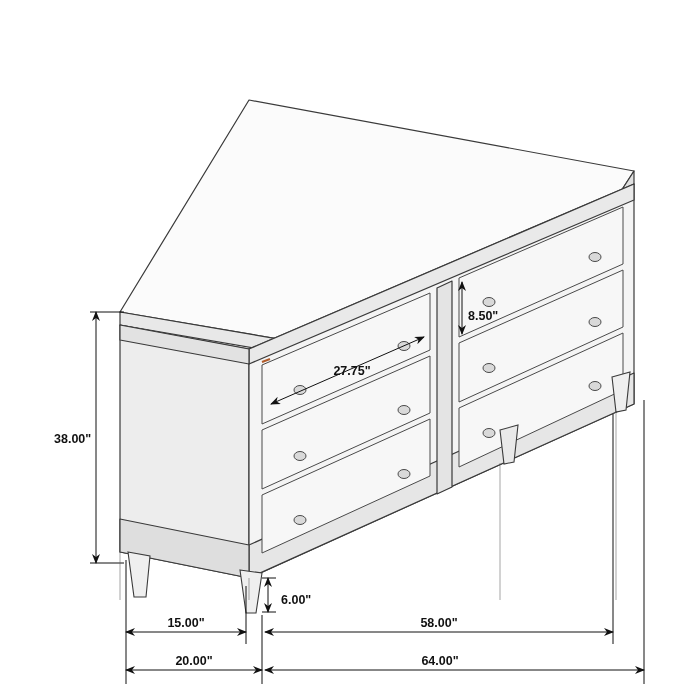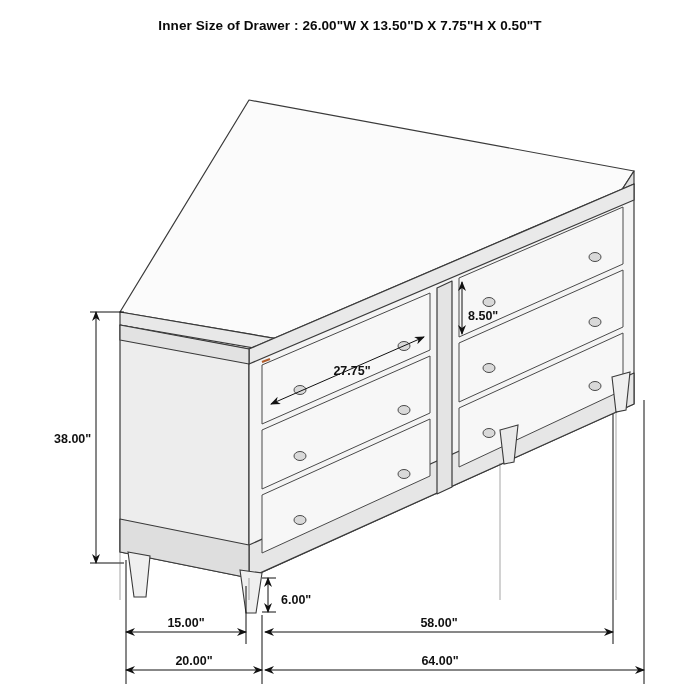--- a/index.html
+++ b/index.html
@@ -41,21 +41,20 @@
     font-size: 12.5px;
     font-weight: bold;
     fill: #111111;
   }
 </style>
 </head>
 <body>
 
 <div id="stage">
 
-  <div id="title">Inner Size of Drawer : 26.00"W X 13.50"D X 7.75"H X  0.50"T</div>
 
   <svg id="dwg" width="700" height="700" viewBox="0 0 700 700">
 
     <defs>
       <marker id="arrOpen" markerWidth="10" markerHeight="8" refX="9" refY="4" orient="auto">
         <path d="M0,0 L10,4 L0,8 L3,4 Z" fill="#111111"></path>
       </marker>
       <marker id="arrOpenStart" markerWidth="10" markerHeight="8" refX="1" refY="4" orient="auto">
         <path d="M10,0 L0,4 L10,8 L7,4 Z" fill="#111111"></path>
       </marker>

